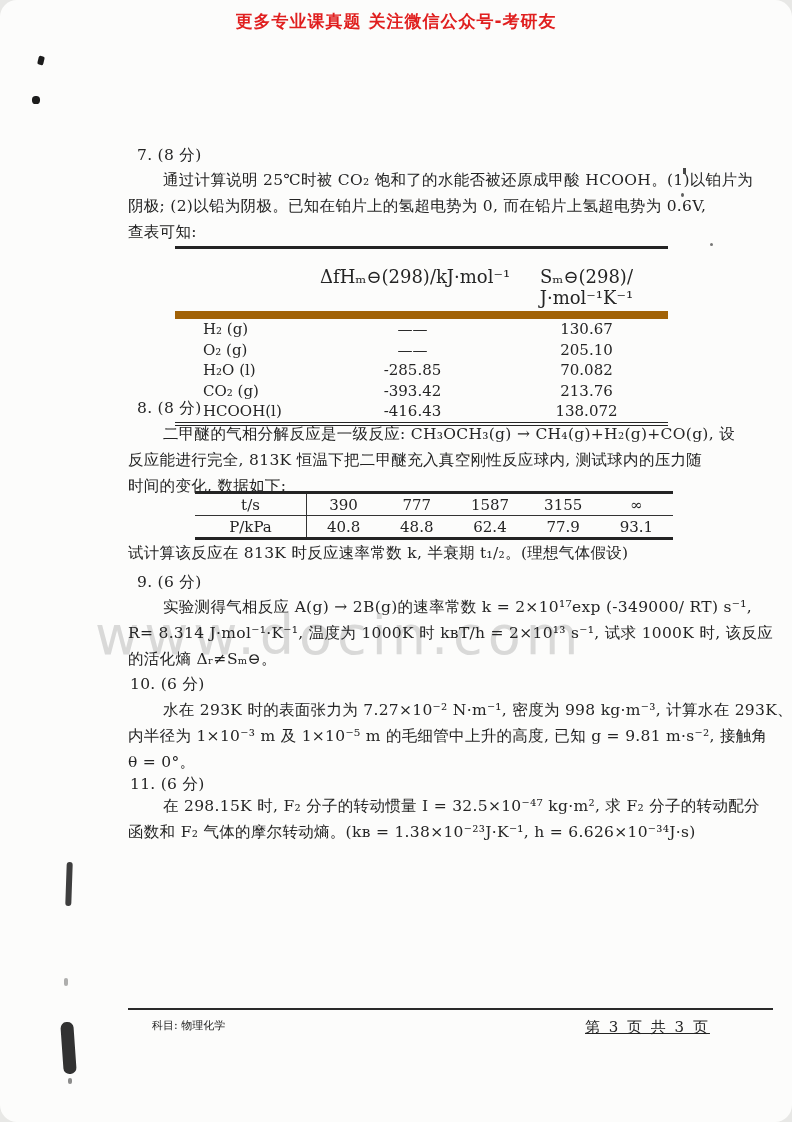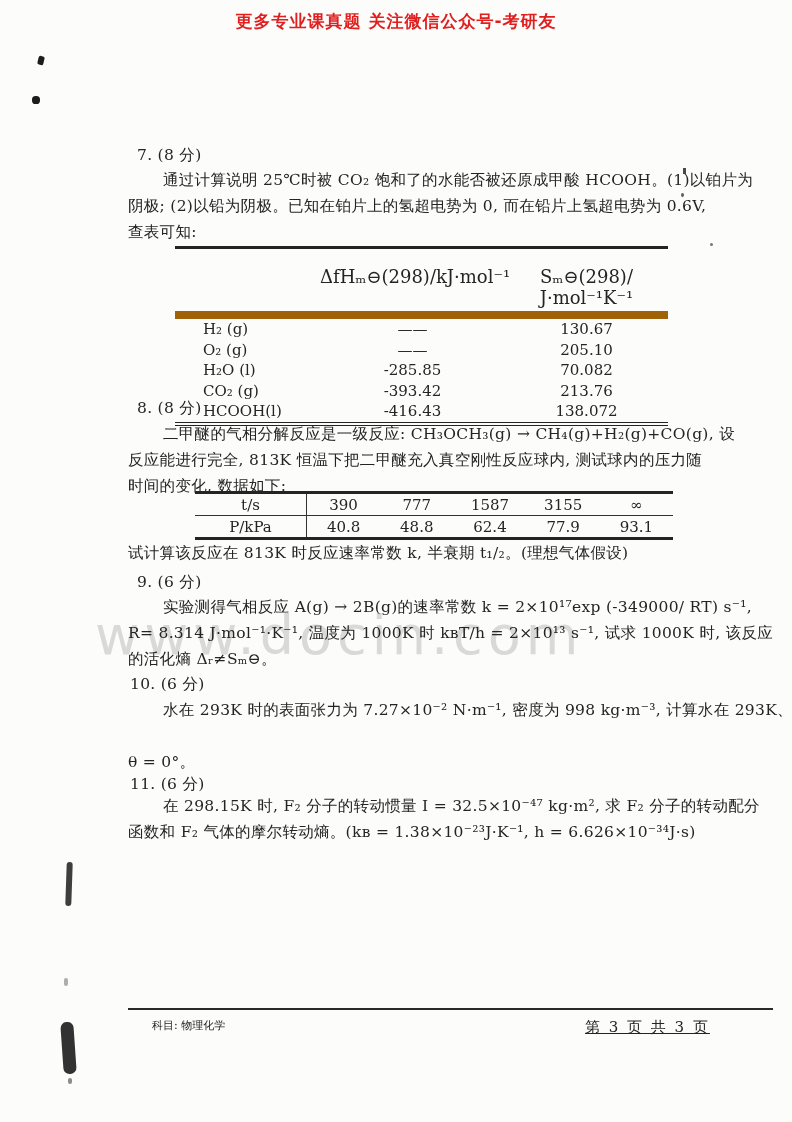--- a/index.html
+++ b/index.html
@@ -4,20 +4,21 @@
 <style>
   html,body{margin:0;padding:0;background:#e8e8e6;}
   .page{
     position:relative;
     width:792px;height:1122px;
     margin:0 auto;
     background:#fcfcfb;
     overflow:hidden;
     font-family:"DejaVu Serif","DejaVu Sans","Liberation Serif",serif;
     color:#242424;
+    border-radius:17px;
   }
   .header-notice{
     position:absolute;top:10px;left:0;width:100%;
     text-align:center;
     color:#e01f1f;
     font-size:17px;font-weight:bold;letter-spacing:1px;
     font-family:"DejaVu Sans","Liberation Sans",sans-serif;
   }
   .line{
     position:absolute;
@@ -173,20 +174,21 @@
 
   <div class="line" style="left:128px;top:543px">试计算该反应在 813K 时反应速率常数 k, 半衰期 t₁/₂。(理想气体假设)</div>
 
   <div class="line qnum" style="left:137px;top:572px">9. (6 分)</div>
   <div class="line" style="left:163px;top:597px">实验测得气相反应 A(g) → 2B(g)的速率常数 k = 2×10¹⁷exp (-349000/ RT) s⁻¹,</div>
   <div class="line" style="left:128px;top:623px">R= 8.314 J·mol⁻¹·K⁻¹,  温度为 1000K 时 kʙT/h = 2×10¹³ s⁻¹,  试求 1000K 时, 该反应</div>
   <div class="line" style="left:128px;top:649px">的活化熵 Δᵣ≠Sₘ⊖。</div>
 
   <div class="line qnum" style="left:130px;top:674px">10. (6 分)</div>
   <div class="line" style="left:163px;top:700px">水在 293K 时的表面张力为 7.27×10⁻² N·m⁻¹, 密度为 998 kg·m⁻³, 计算水在 293K、</div>
+  <div class="line" style="left:128px;top:726px">内半径为 1×10⁻³ m 及 1×10⁻⁵ m 的毛细管中上升的高度, 已知 g = 9.81 m·s⁻², 接触角</div>
   <div class="line" style="left:128px;top:752px">θ = 0°。</div>
 
   <div class="line qnum" style="left:130px;top:774px">11. (6 分)</div>
   <div class="line" style="left:163px;top:796px">在 298.15K 时, F₂ 分子的转动惯量 I = 32.5×10⁻⁴⁷ kg·m², 求 F₂ 分子的转动配分</div>
   <div class="line" style="left:128px;top:822px">函数和 F₂ 气体的摩尔转动熵。(kʙ = 1.38×10⁻²³J·K⁻¹, h = 6.626×10⁻³⁴J·s)</div>
 
   <div class="footer-rule"></div>
   <div class="footer-subject">科目: 物理化学</div>
   <div class="footer-page">第 3 页 共 3 页</div>
 

